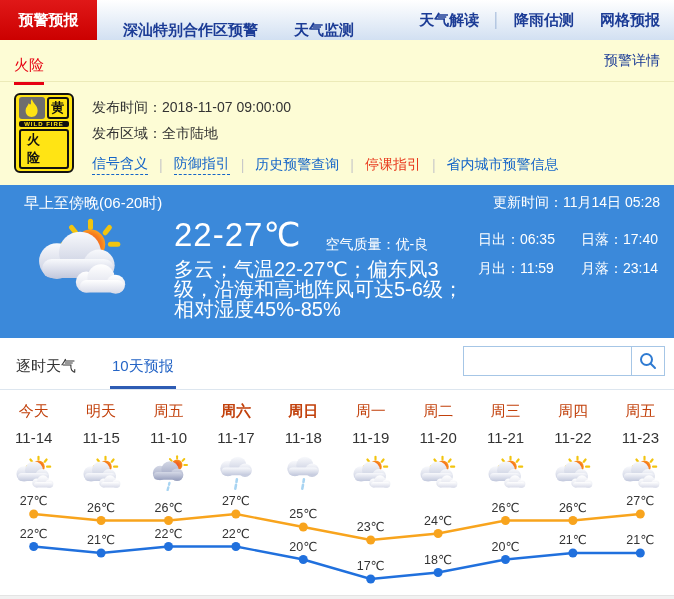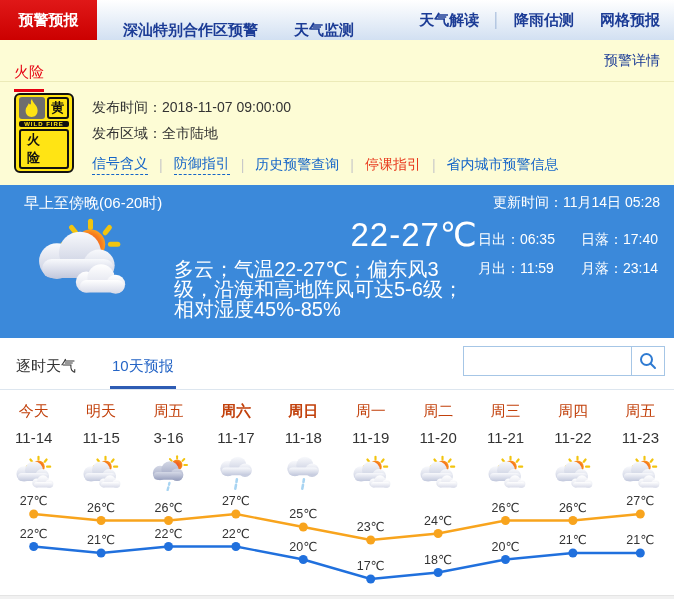--- a/index.html
+++ b/index.html
@@ -16,21 +16,21 @@
   .topnav .nav-link { color:#1c3c96; font-weight:bold; font-size:15px; cursor:pointer; }
   .topnav .right-links { margin-left:auto; display:flex; align-items:center; margin-right:14px; gap:0; }
   .topnav .nav-div { color:#9fb6d8; margin:0 13px; font-size:14px; }
   .topnav .gap { width:26px; }
 
   
   .warnsec { height:145px; background:#fdfcd5; }
   .warnbar { height:42px; display:flex; align-items:center; padding:0 14px;
     border-bottom:1px solid #eceab8; position:relative; }
   .warnbar .wtab { color:#e60012; font-size:15px; position:relative; padding-bottom:10px;
-    top:17px; cursor:pointer; }
+    top:10px; cursor:pointer; }
   .warnbar .wtab::after { content:""; position:absolute; left:0; right:0; bottom:0;
     height:3px; background:#e60012; }
   .warnbar .wdetail { margin-left:auto; color:#1c3c96; font-size:14px; cursor:pointer; }
   .warnbody { display:flex; padding:11px 14px 0 14px; }
 
   
   .badge { width:60px; height:80px; background:#ffe414; border:2px solid #111;
     border-radius:6px; padding:2px 3px; display:flex; flex-direction:column; }
   .badge .toprow { display:flex; gap:2px; height:37px; }
   .badge .flamebox { flex:1.4; background:#6e6e6e; border-radius:3px; display:flex;
@@ -53,21 +53,21 @@
   .wlink.dashed { border-bottom:1px dashed #1464c8; padding-bottom:1px; }
   .wlink.red { color:#e8391d; }
 
   
   .bluepanel { height:153px; background:#3b89da; color:#fff; position:relative; }
   .bp-head { display:flex; padding:9px 14px 0 24px; font-size:15px;gap:16px; }
   .bp-head .upd { margin-left:auto; font-size:14px; }
   .bp-body { display:flex; padding:2px 14px 0 14px; }
   .bigicon { width:104px; height:84px; margin:2px 0 0 14px; flex:none; }
   .bp-mid { margin-left:42px; width:332px; }
-  .temprow { display:flex; align-items:flex-end;flex-direction:column; }
+  .temprow { display:flex; align-items:flex-end; }
   .bigtemp { font-size:33px; font-weight:normal; letter-spacing:1px; }
   .air { font-size:14px; margin-left:24px; }
   .desc { font-size:20px; line-height:20px; margin-top:5px; }
   .astro { margin-left:auto; margin-top:16px; margin-right:2px;
     display:grid; grid-template-columns:auto auto; column-gap:26px; row-gap:11px;
     font-size:14px; align-content:start; white-space:nowrap; }
 
   
   .ftabrow { height:52px; border-bottom:1px solid #dde6ef; position:relative;
     display:flex; align-items:flex-end; padding:0 14px; background:#fff; }
@@ -236,20 +236,21 @@
     <span>早上至傍晚(06-20时)</span>
     <span class="upd"><span>更新时间：</span><span>11月14日 05:28</span></span>
   </div>
   <div class="bp-body">
     <svg class="bigicon" viewBox="0 0 48 40">
         <use href="#icon-partly-cloudy"></use>
       </svg>
     <div class="bp-mid">
       <div class="temprow">
         <span class="bigtemp">22-27℃</span>
+        <span class="air"><span>空气质量：</span><span>优-良</span></span>
       </div>
       <div class="desc">多云；气温22-27℃；偏东风3级，沿海和高地阵风可达5-6级；相对湿度45%-85%</div>
     </div>
     <div class="astro">
       <span><span>日出：</span><span>06:35</span></span>
       <span><span>日落：</span><span>17:40</span></span>
       <span><span>月出：</span><span>11:59</span></span>
       <span><span>月落：</span><span>23:14</span></span>
     </div>
   </div>
@@ -270,21 +271,21 @@
 </div>
 
 <div class="forecast">
   <div class="dayrow">
       <div class="day-col"><div class="day-name">今天</div><div class="day-date">11-14</div><svg class="day-icon" width="44" height="36" viewBox="0 0 48 40">
           <use href="#icon-partly-cloudy"></use>
         </svg></div>
       <div class="day-col"><div class="day-name">明天</div><div class="day-date">11-15</div><svg class="day-icon" width="44" height="36" viewBox="0 0 48 40">
           <use href="#icon-partly-cloudy"></use>
         </svg></div>
-      <div class="day-col"><div class="day-name">周五</div><div class="day-date">3-16</div><svg class="day-icon" width="44" height="36" viewBox="0 0 48 40">
+      <div class="day-col"><div class="day-name">周五</div><div class="day-date">11-10</div><svg class="day-icon" width="44" height="36" viewBox="0 0 48 40">
           <use href="#icon-shower-sun"></use>
         </svg></div>
       <div class="day-col"><div class="day-name bold">周六</div><div class="day-date">11-17</div><svg class="day-icon" width="44" height="36" viewBox="0 0 48 40">
           <use href="#icon-rain"></use>
         </svg></div>
       <div class="day-col"><div class="day-name bold">周日</div><div class="day-date">11-18</div><svg class="day-icon" width="44" height="36" viewBox="0 0 48 40">
           <use href="#icon-rain"></use>
         </svg></div>
       <div class="day-col"><div class="day-name">周一</div><div class="day-date">11-19</div><svg class="day-icon" width="44" height="36" viewBox="0 0 48 40">
           <use href="#icon-partly-cloudy"></use>

